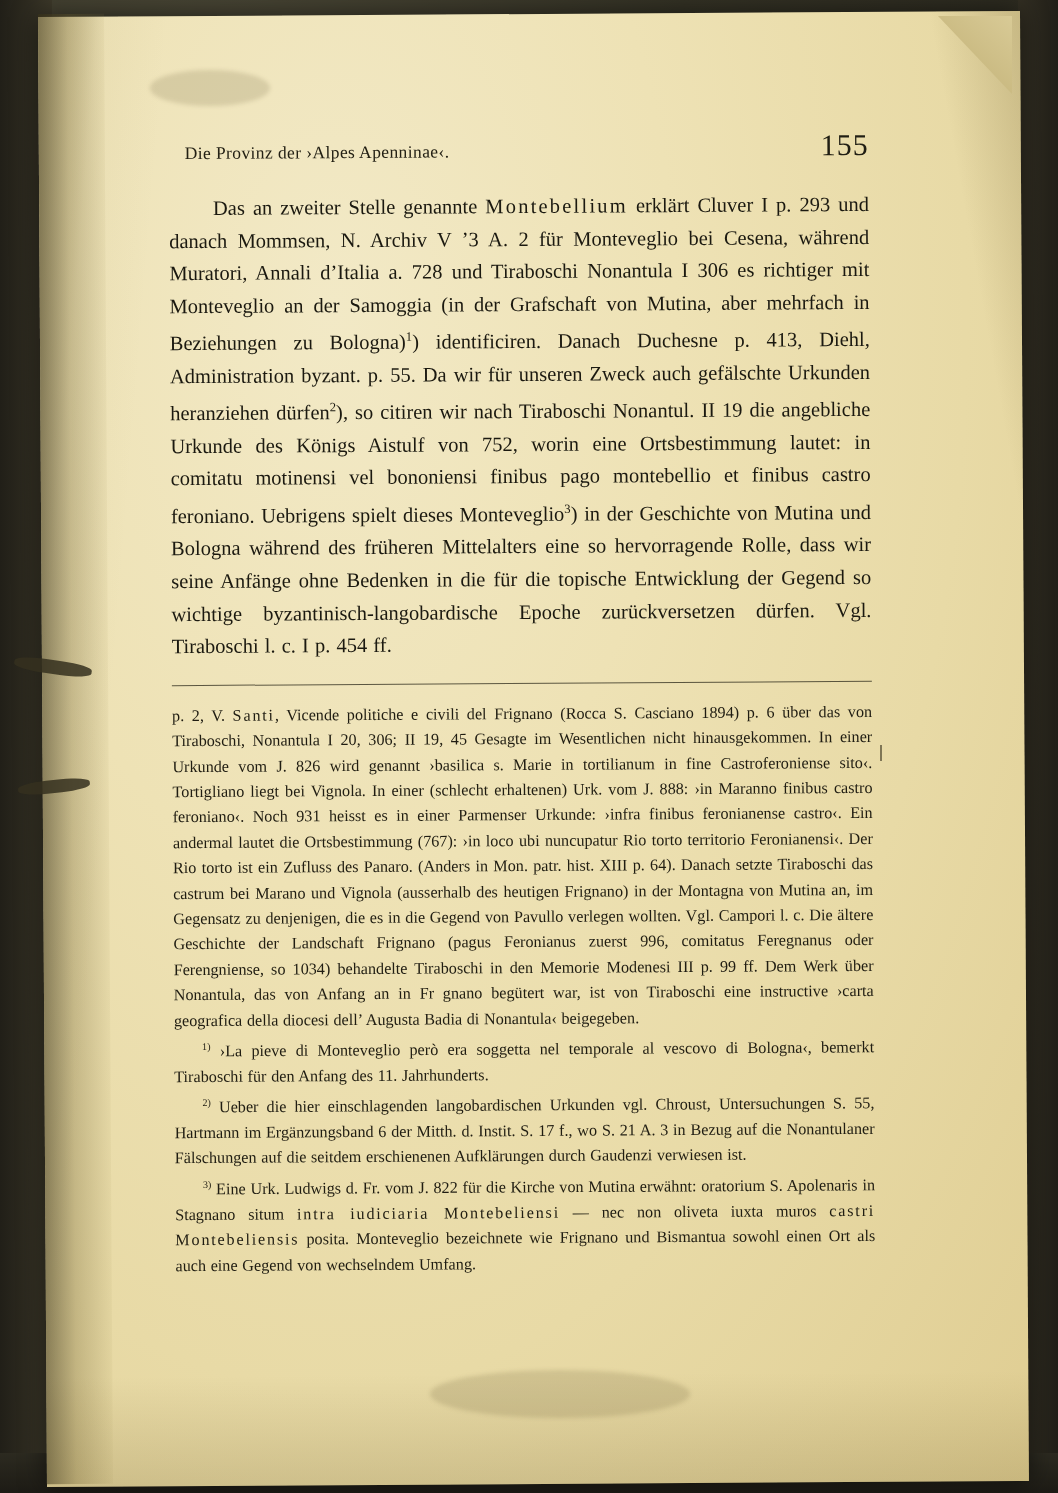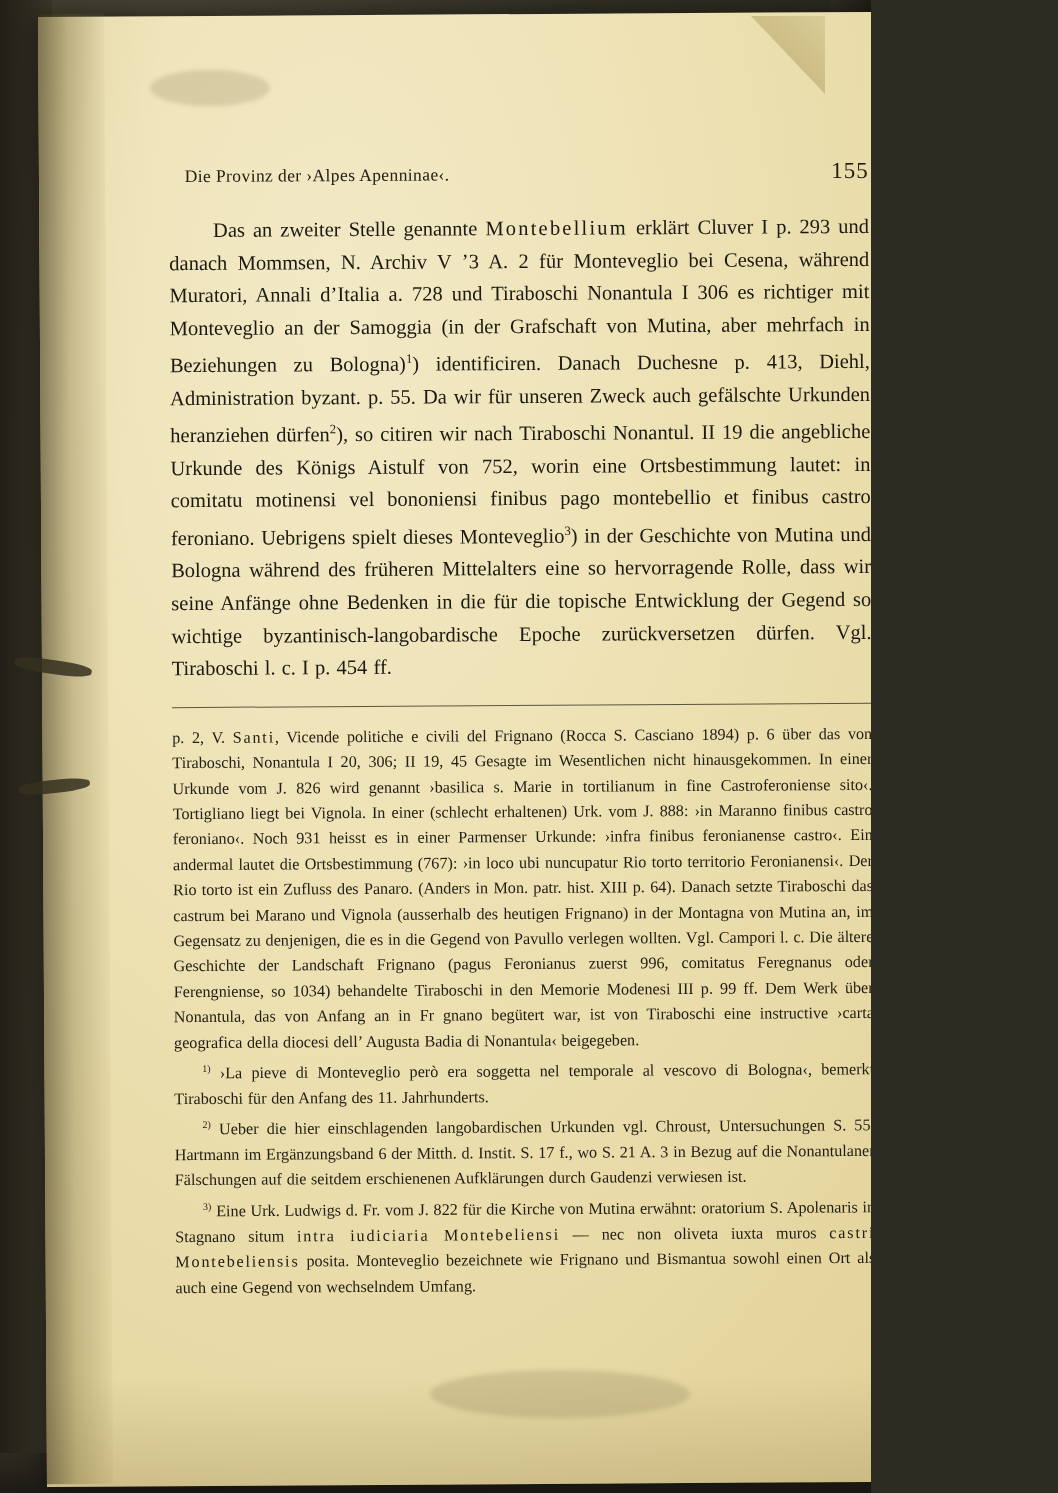--- a/index.html
+++ b/index.html
@@ -2,21 +2,21 @@
 <html><head>
 <meta charset="utf-8">
 <style>
   html, body {
     margin: 0;
     padding: 0;
     background: #2b2b22;
   }
   .page {
     position: relative;
-    width: 871px;
+    width: 1058px;
     height: 1493px;
     overflow: hidden;
     background: #d946ef;
     font-family: "Liberation Serif", serif;
   }
   
   .scan-bg {
     position: absolute;
     inset: 0;
     background:
@@ -108,24 +108,23 @@
     justify-content: space-between;
     margin-bottom: 26px;
     letter-spacing: 0.4px;
   }
   .running-head {
     font-size: 17.5px;
     padding-left: 16px;
     color: #232014;
   }
   .page-number {
-    font-size: 23px;
+    font-size: 30px;
     color: #201e13;
     letter-spacing: 1px;
-    margin-top: 30px;
   }
   .body-text {
     font-size: 20.5px;
     line-height: 32.6px;
     text-align: justify;
     text-justify: inter-word;
     color: #1b1910;
     word-spacing: 1px;
   }
   .body-text .indent { display: inline-block; width: 44px; }

